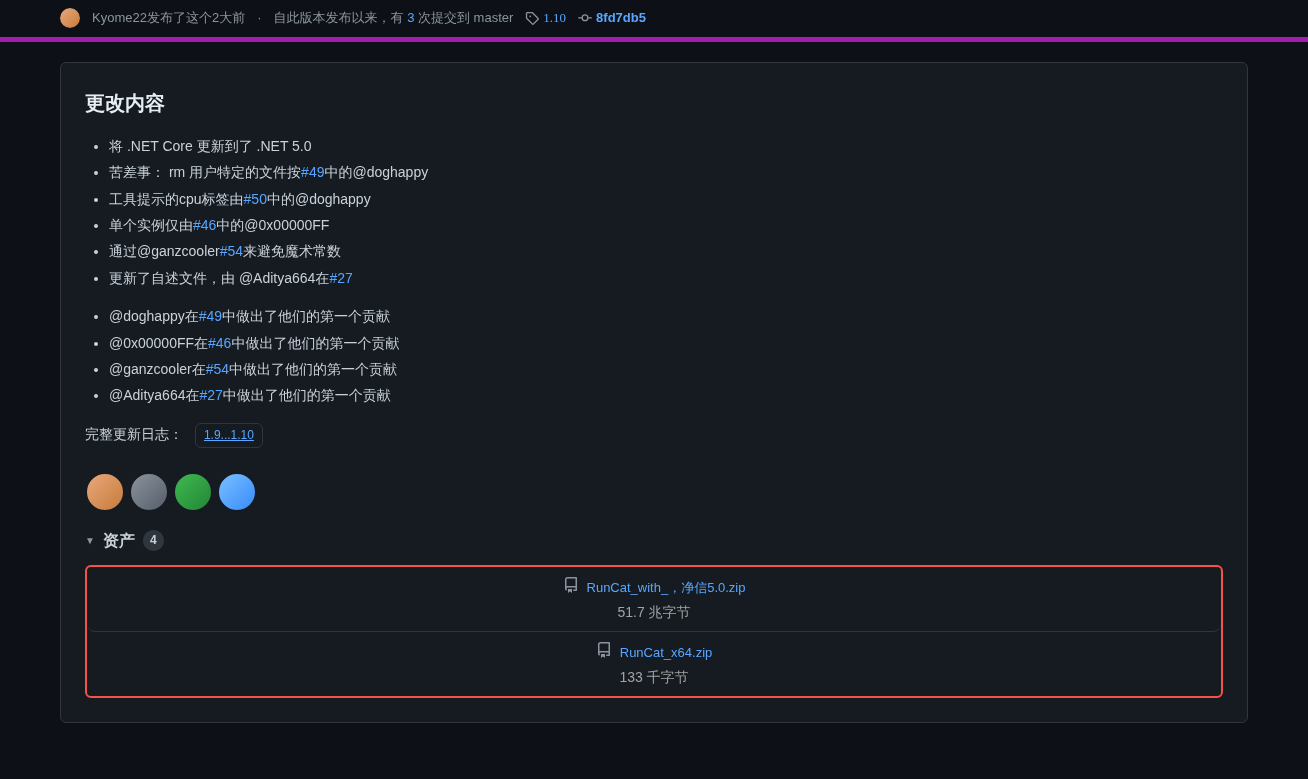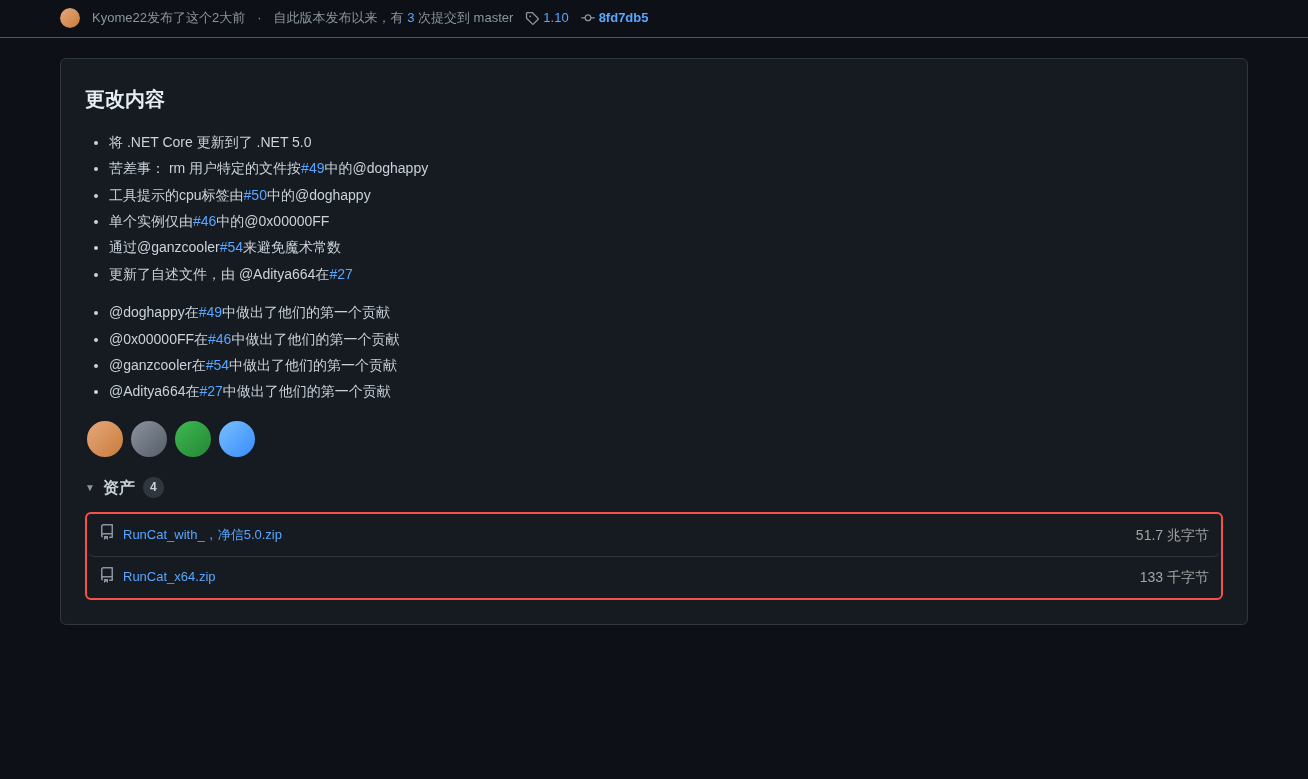--- a/index.html
+++ b/index.html
@@ -12,21 +12,21 @@
     }
     .page-wrapper {
       max-width: 1308px;
       margin: 0 auto;
       padding: 0;
     }
     .top-bar {
       display: flex;
       align-items: center;
       padding: 8px 60px;
-      border-bottom: 1px solid #a21caf;
+      border-bottom: 5px solid #a21caf;
       font-size: 13px;
       color: #8b949e;
       gap: 12px;
     }
     .top-bar .avatar-small {
       width: 20px;
       height: 20px;
       border-radius: 50%;
       background: #444;
       display: inline-block;
@@ -42,20 +42,21 @@
     .top-bar a {
       color: #58a6ff;
       text-decoration: none;
     }
     .top-bar .dot-separator { color: #8b949e; }
     .top-bar .tag-icon {
       display: inline-flex;
       align-items: center;
       gap: 4px;
       color: #8b949e;
+      font-family: Liberation Serif, serif;
     }
     .top-bar .commit-icon {
       display: inline-flex;
       align-items: center;
       gap: 4px;
       color: #8b949e;
       font-weight: bold;
     }
     .main-content {
       padding: 20px 60px;
@@ -200,20 +201,21 @@
     .highlighted-group {
       border: 2px solid #f85149;
       border-radius: 6px;
       overflow: hidden;
     }
     .highlighted-group .asset-row {
       border: none;
       border-bottom: 1px solid #30363d;
       border-radius: 8px;
       margin-bottom: 0;
+      flex-direction: column;
     }
     .highlighted-group .asset-row:last-child {
       border-bottom: none;
     }
   </style>
 </head>
 <body>
 
 <div class="page-wrapper">
 
@@ -275,20 +277,24 @@
           <span>@0x00000FF在</span><a href="#46">#46</a><span>中做出了他们的第一个贡献</span>
         </li>
         <li>
           <span>@ganzcooler在</span><a href="#54">#54</a><span>中做出了他们的第一个贡献</span>
         </li>
         <li>
           <span>@Aditya664在</span><a href="#27">#27</a><span>中做出了他们的第一个贡献</span>
         </li>
       </ul>
 
+      <div style="margin-bottom: 24px;">
+        <span class="changelog-label">完整更新日志：</span>
+        <a href="#" class="changelog-badge">1.9...1.10</a>
+      </div>
 
       <div class="contributors-section">
         <div class="avatar-group">
           <div class="avatar-item avatar-1"></div>
           <div class="avatar-item avatar-2"></div>
           <div class="avatar-item avatar-3"></div>
           <div class="avatar-item avatar-4"></div>
         </div>
       </div>
 

